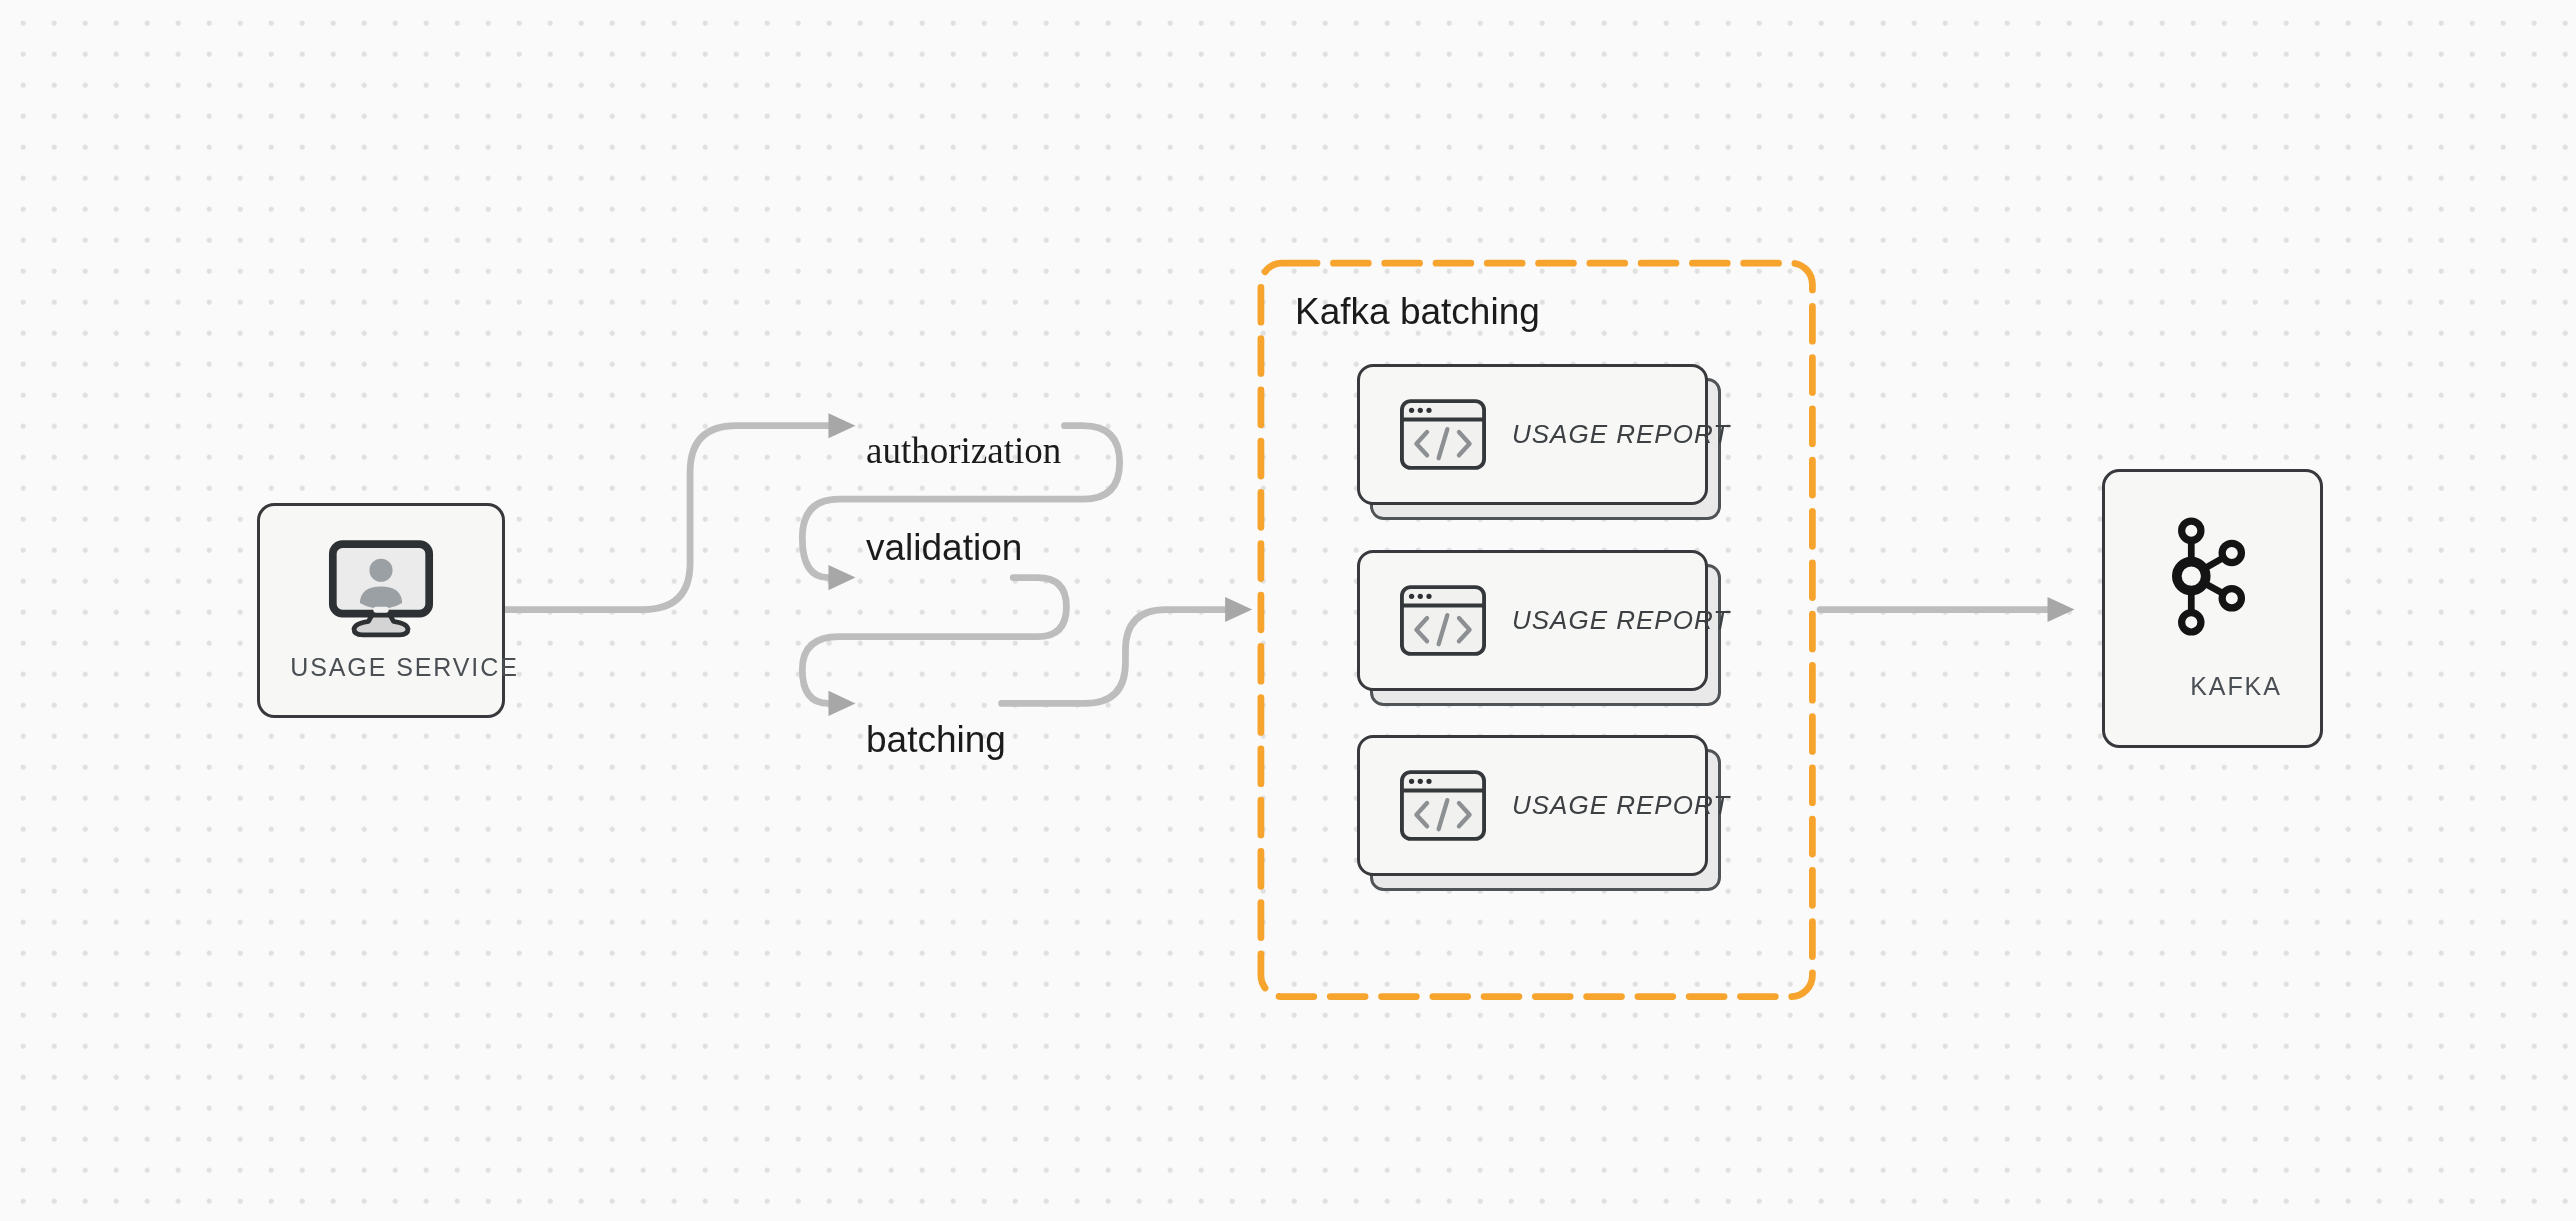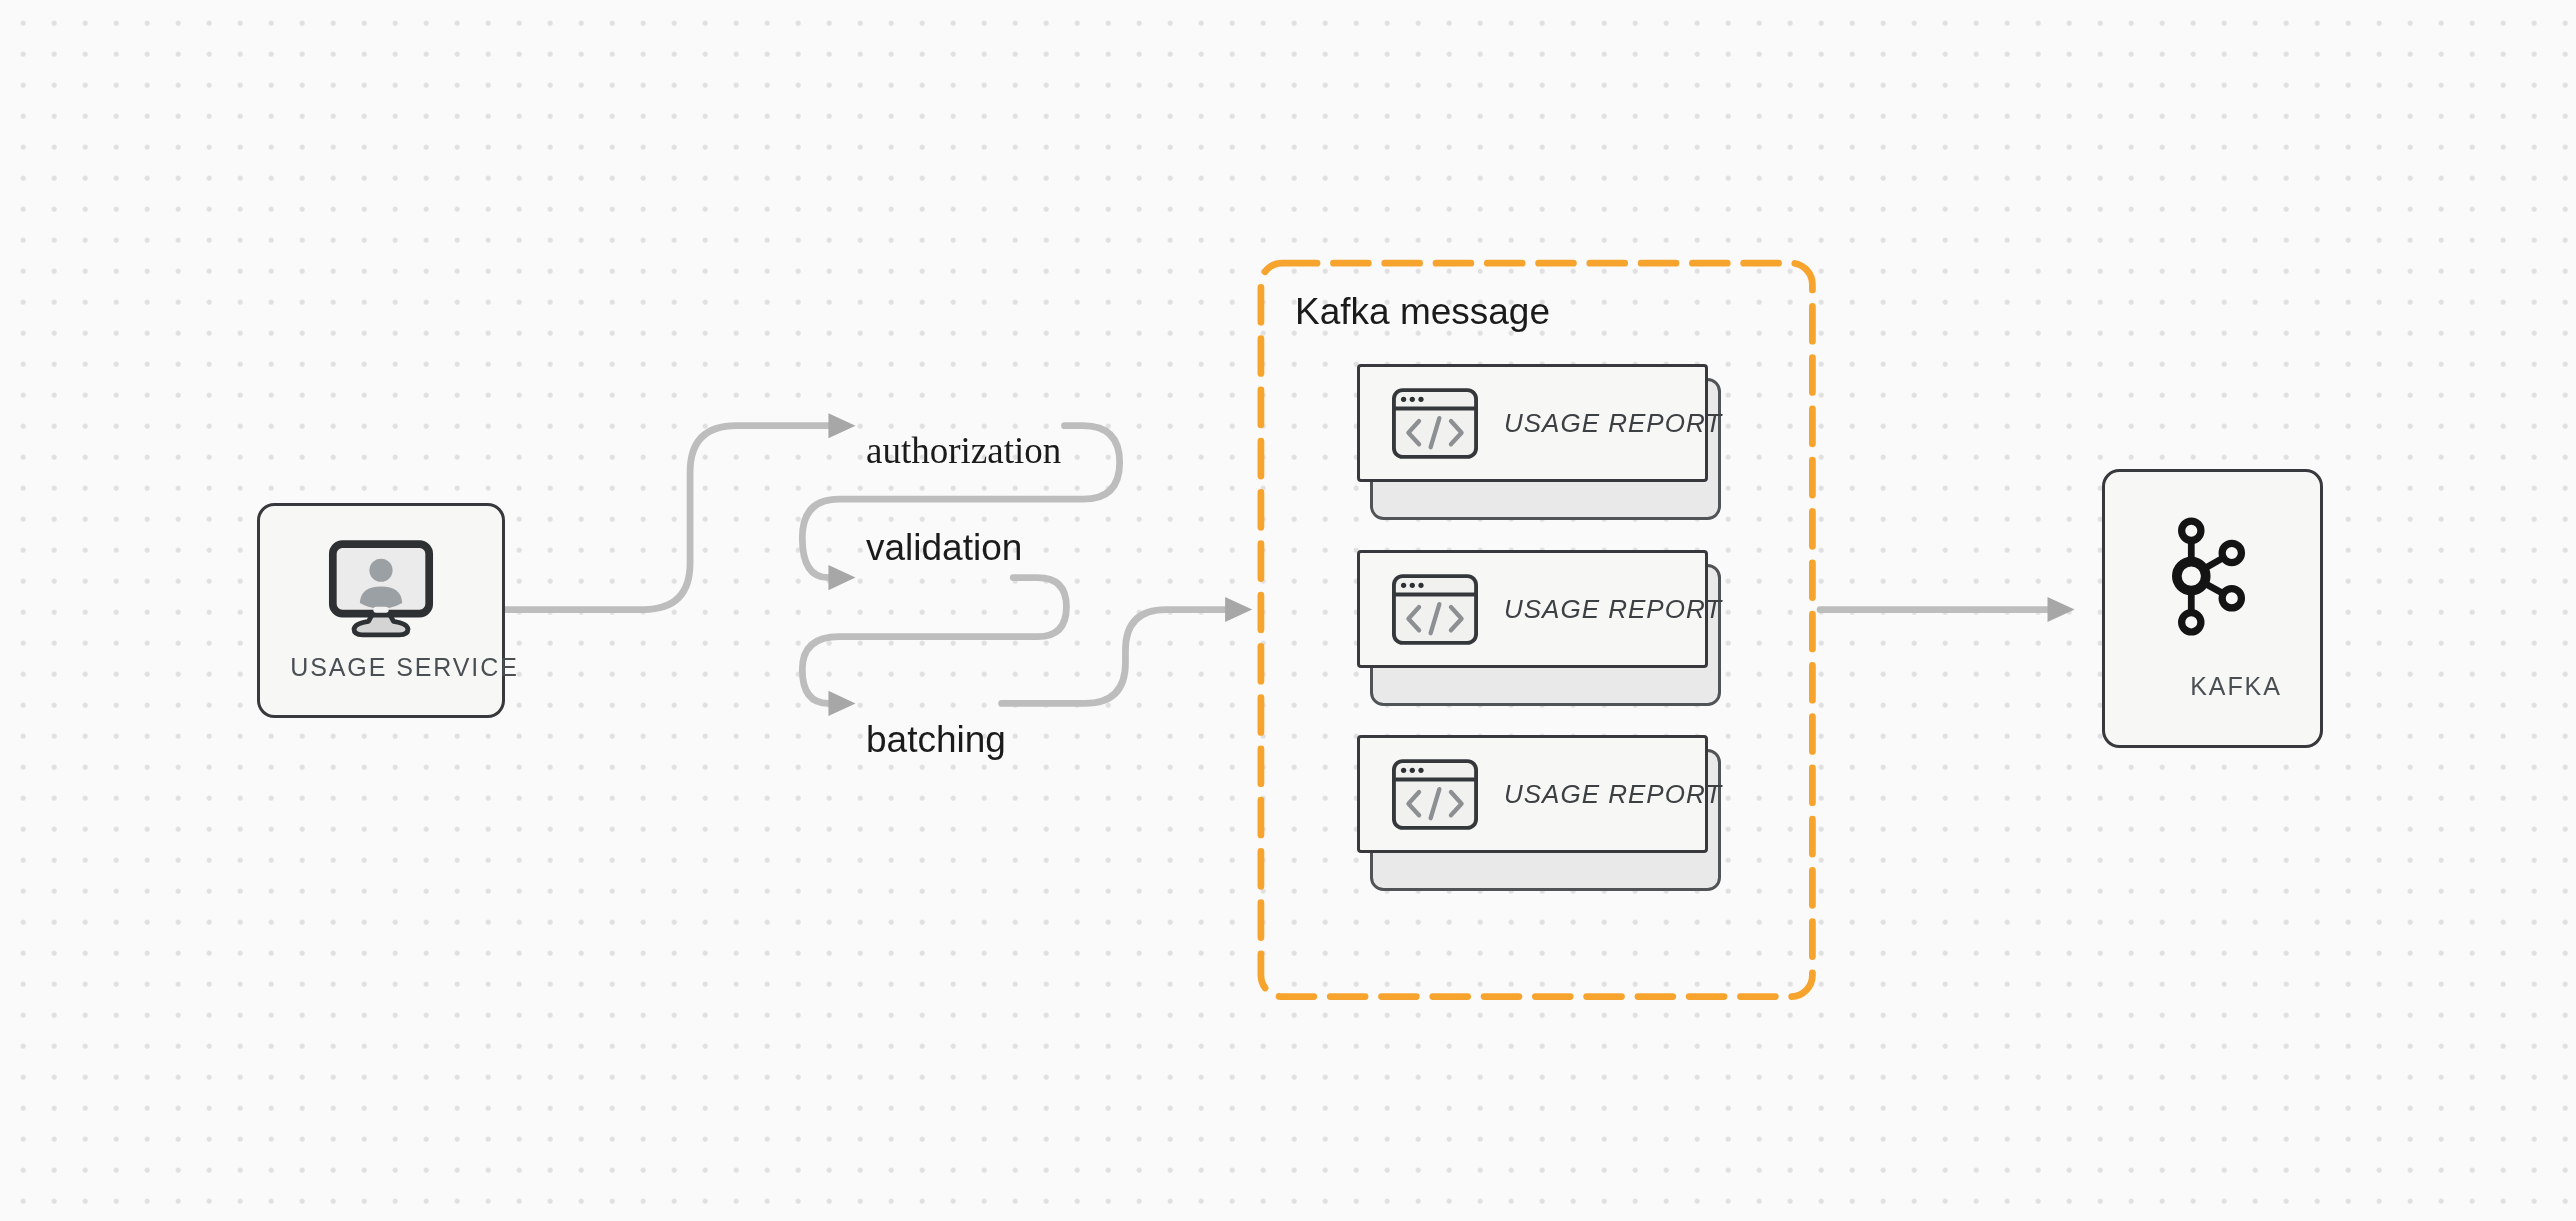--- a/index.html
+++ b/index.html
@@ -53,23 +53,23 @@
     position:absolute;left:1295px;top:312px;transform:translateY(-50%);
     font-size:37px;color:var(--label-text);white-space:nowrap;
   }
   .card-stack{position:absolute;left:1357px;width:351px;height:142px;}
   .card-1{top:364px;} .card-2{top:550px;} .card-3{top:735px;}
   .card-back{
     position:absolute;left:12.6px;top:13.5px;width:351px;height:142px;box-sizing:border-box;
     background:var(--card-back-fill);border:3.9px solid var(--card-back-border);border-radius:13.5px;
   }
   .card-front{
-    position:absolute;left:0;top:0;width:351px;height:118px;box-sizing:border-box;
-    background:var(--node-fill);border:3.9px solid var(--node-border);border-radius:4px;
-    display:flex;align-items:center;padding-left:32px;gap:26px;
+    position:absolute;left:0;top:0;width:351px;height:141px;box-sizing:border-box;
+    background:var(--node-fill);border:3.9px solid var(--node-border);border-radius:16px;
+    display:flex;align-items:center;padding-left:40px;gap:26px;
   }
   .card-text{
     font-style:italic;font-size:26px;letter-spacing:1px;color:var(--card-text);white-space:nowrap;
   }
   .icon{flex:0 0 auto;display:block;}
 </style>
 </head>
 <body>
 
 <div class="stage">
@@ -98,21 +98,21 @@
       <path d="M33 66 Q34 49 55 49 Q76 49 77 66 Q66 72 55 72 Q44 72 33 66 Z" fill="#9BA0A4"></path>
       <rect x="47" y="70" width="16" height="6" rx="3" fill="#F2F2F2"></rect>
     </svg>
     <div class="node-label">USAGE SERVICE</div>
   </div>
 
   <div class="step-label step-0">authorization</div>
   <div class="step-label step-1">validation</div>
   <div class="step-label step-2">batching</div>
 
-  <div class="group-title">Kafka message</div>
+  <div class="group-title">Kafka batching</div>
 
   <div class="card-stack card-1">
     <div class="card-back"></div>
     <div class="card-front">
       <svg class="icon" width="86" height="71" viewBox="0 0 89 73">
         <rect x="2" y="2" width="85" height="69" rx="9" fill="#F1F1F0" stroke="#35383B" stroke-width="4"></rect>
         <line x1="2" y1="21" x2="87" y2="21" stroke="#35383B" stroke-width="4"></line>
         <circle cx="12" cy="11.5" r="2.7" fill="#2E3133"></circle>
         <circle cx="21" cy="11.5" r="2.7" fill="#2E3133"></circle>
         <circle cx="30" cy="11.5" r="2.7" fill="#2E3133"></circle>

